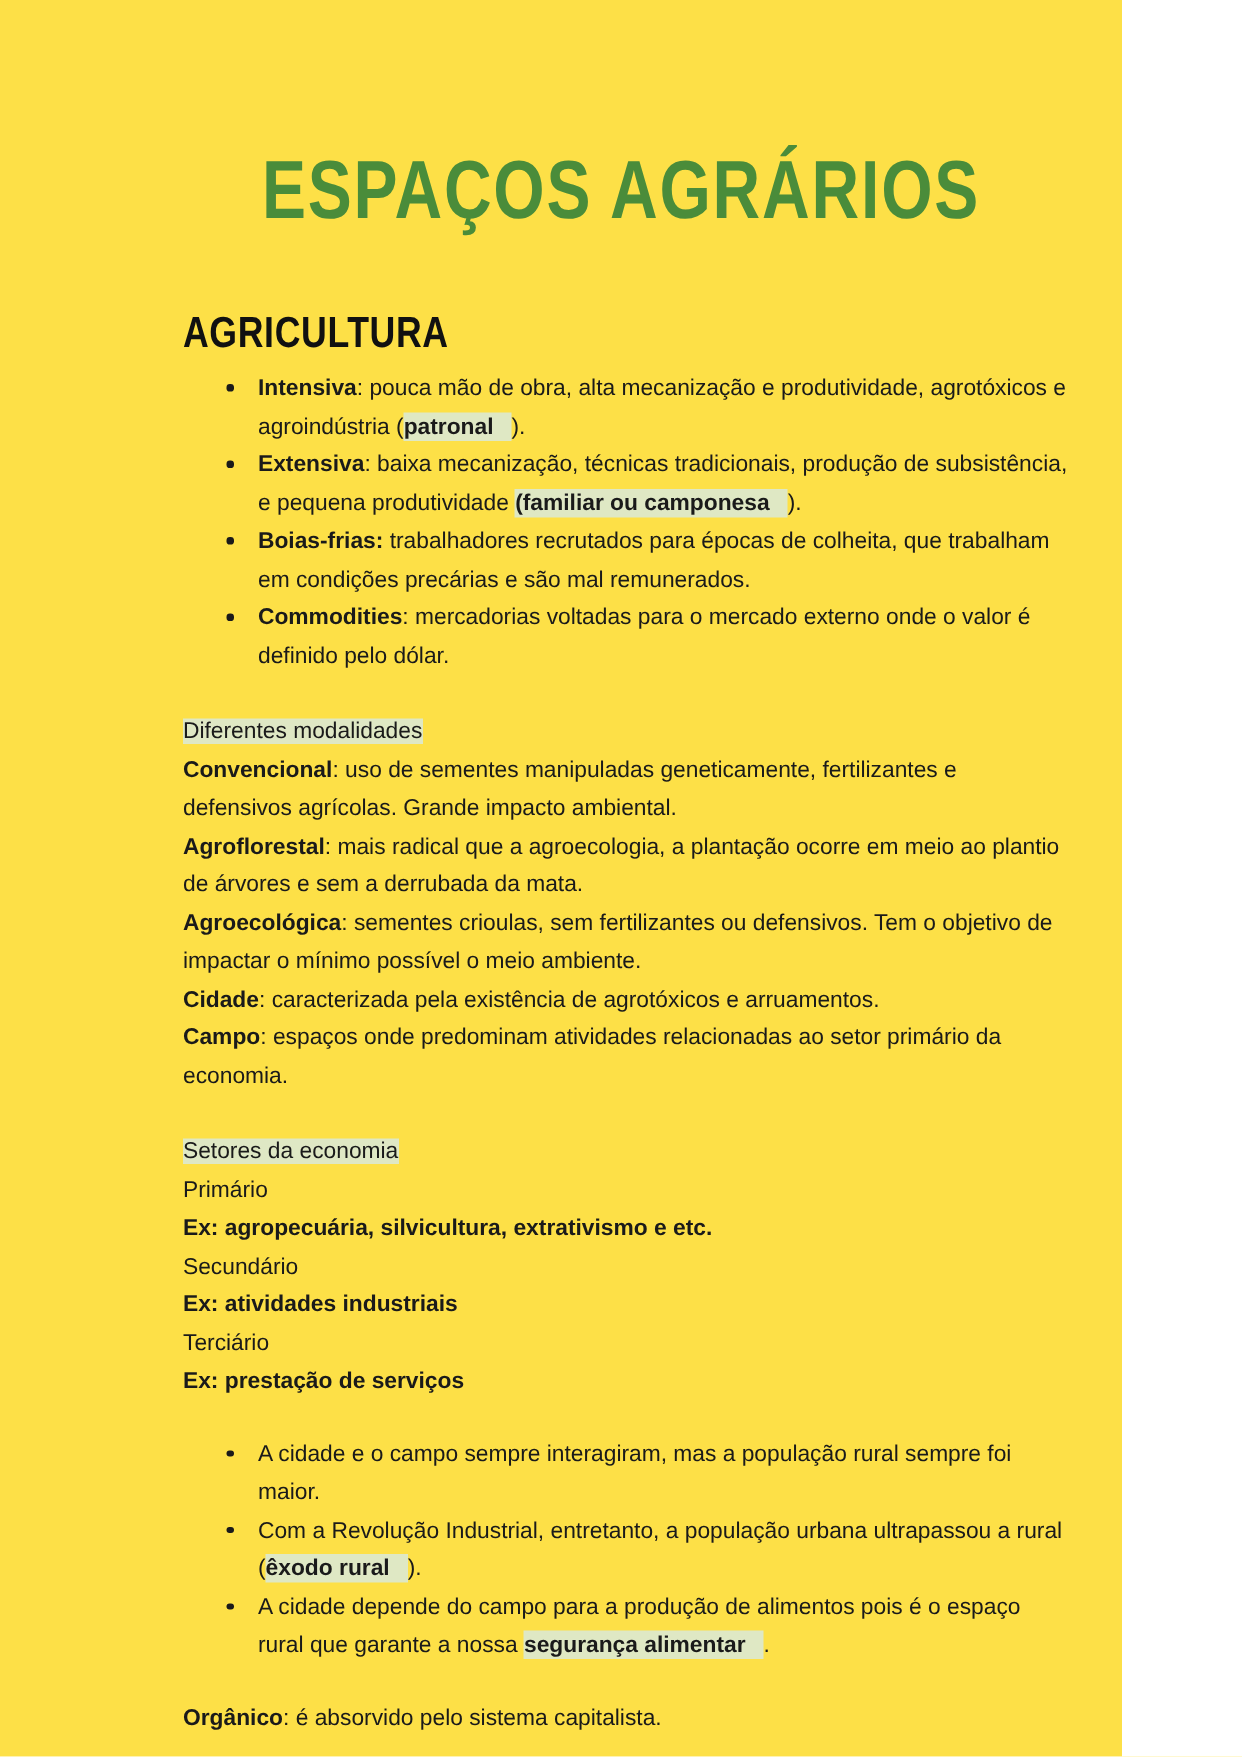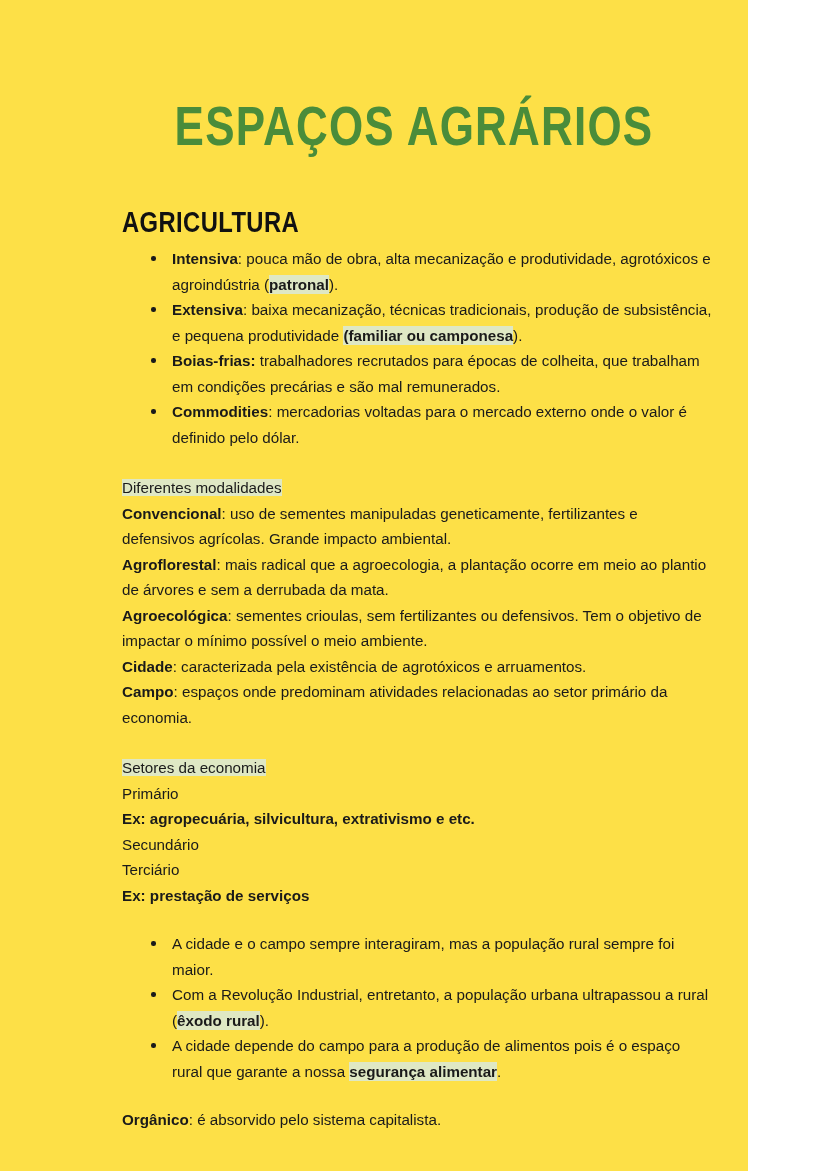--- a/index.html
+++ b/index.html
@@ -96,21 +96,21 @@
   }
   .gap-sm {
     height: 23px;
   }
 
   b, .b {
     font-weight: 700;
   }
   .hl {
     background-color: #dfe8c4;
-    padding: 1px 0 1px 0;
+    padding: 1px 12px 1px 0;
     box-decoration-break: clone;
     -webkit-box-decoration-break: clone;
   }
   .hl-plain {
     background-color: #dfe8c4;
     font-weight: 400;
   }
 </style>
 </head>
 <body>
@@ -156,20 +156,21 @@
 
     <div class="para"><span class="b">Campo</span><span>: </span><span>espaços onde predominam atividades relacionadas ao setor primário da economia.</span></div>
 
     <div class="gap"></div>
 
     <div class="para"><span class="hl-plain">Setores da economia</span></div>
 
     <div class="para">Primário</div>
     <div class="para b">Ex: agropecuária, silvicultura, extrativismo e etc.</div>
     <div class="para">Secundário</div>
+    <div class="para b">Ex: atividades industriais</div>
     <div class="para">Terciário</div>
     <div class="para b">Ex: prestação de serviços</div>
 
     <div class="gap-sm"></div>
 
     <ul class="bullets">
       <li>
         <span class="dot"></span>
         <span>A cidade e o campo sempre interagiram, mas a população rural sempre foi maior.</span>
       </li>

